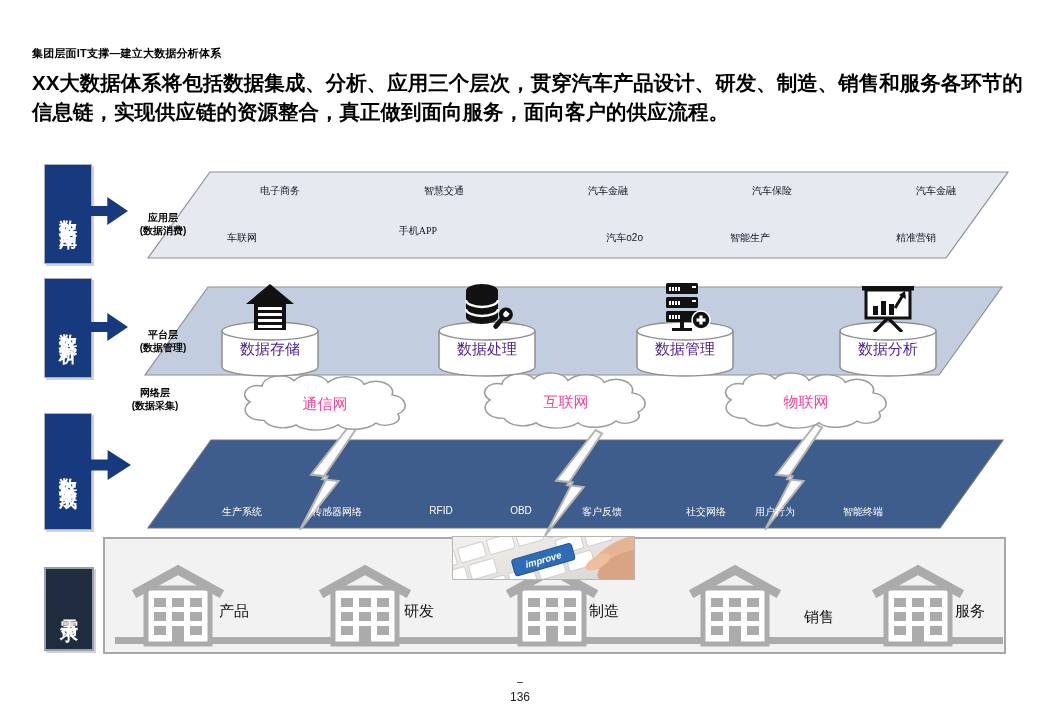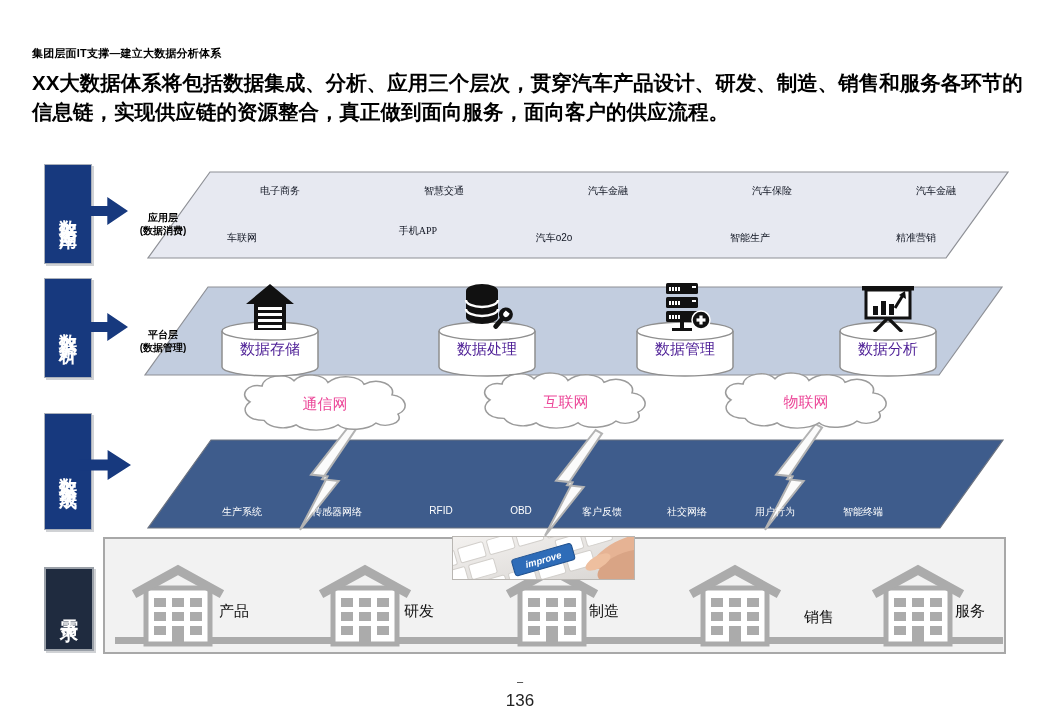--- a/index.html
+++ b/index.html
@@ -33,21 +33,21 @@
   .item-txt.white { color:#ffffff; }
   .cloud-txt { text-align:center; font-size:15px; color:#ec4899; white-space:nowrap; }
   .cyl-txt { text-align:center; font-size:15px; color:#4c1d95; white-space:nowrap; }
 
   .bottom-box { left:103px; top:537px; width:903px; height:117px;
     background:#F2F2F2; border:2px solid #A8A8A8; box-sizing:border-box; }
 
   .bld-label { text-align:center; font-size:15px; color:#111; white-space:nowrap; }
 
   .footer { left:0; top:674px; width:1040px; text-align:center; font-size:11px; color:#222; line-height:1.4; }
-  .footer .pg { font-size:17px; }
+  .footer .pg { font-size:12px; }
   svg { display:block; }
 </style>
 </head>
 <body>
 
 <div id="slide">
 
   <div class="abs kicker">集团层面IT支撑—建立大数据分析体系</div>
   <div class="abs title">XX大数据体系将包括数据集成、分析、应用三个层次，贯穿汽车产品设计、研发、制造、销售和服务各环节的信息链，实现供应链的资源整合，真正做到面向服务，面向客户的供应流程。</div>
 
@@ -114,30 +114,34 @@
   <div class="abs arrow" style="left:79px;top:450px;width:52px;height:30px;"></div>
 
   <div class="abs layer-label" style="left:98px;top:212px;width:130px;">
     <span>应用层</span>
     <span>(数据消费)</span>
   </div>
   <div class="abs layer-label" style="left:98px;top:329px;width:130px;">
     <span>平台层</span>
     <span>(数据管理)</span>
   </div>
+  <div class="abs layer-label" style="left:90px;top:387px;width:130px;">
+    <span>网络层</span>
+    <span>(数据采集)</span>
+  </div>
 
   <div class="abs item-txt" style="left:220px;top:184px;width:120px;">电子商务</div>
   <div class="abs item-txt" style="left:384px;top:184px;width:120px;">智慧交通</div>
   <div class="abs item-txt" style="left:548px;top:184px;width:120px;">汽车金融</div>
   <div class="abs item-txt" style="left:712px;top:184px;width:120px;">汽车保险</div>
   <div class="abs item-txt" style="left:876px;top:184px;width:120px;">汽车金融</div>
 
   <div class="abs item-txt" style="left:182px;top:231px;width:120px;">车联网</div>
   <div class="abs item-txt" style="left:358px;top:224px;width:120px;font-family:Liberation Serif, serif;">手机APP</div>
-  <div class="abs item-txt" style="left:494px;top:231px;width:120px;">汽车o2o</div>
+  <div class="abs item-txt" style="left:523px;top:231px;width:120px;text-align:right;">汽车o2o</div>
   <div class="abs item-txt" style="left:690px;top:231px;width:120px;">智能生产</div>
   <div class="abs item-txt" style="left:856px;top:231px;width:120px;">精准营销</div>
 
   <div class="abs" style="left:246px;top:284px;">
     <svg width="48" height="47" viewBox="0 0 48 47">
       <polygon points="24,0 48,20 40,20 40,46 8,46 8,20 0,20" fill="#111"></polygon>
       <rect x="12" y="23" width="24" height="3" fill="#fff"></rect>
         <rect x="12" y="29" width="24" height="3" fill="#fff"></rect>
       <rect x="12" y="35" width="24" height="3" fill="#fff"></rect>
         <rect x="12" y="41" width="24" height="3" fill="#fff"></rect>
@@ -208,21 +212,21 @@
 
   <div class="abs cloud-txt" style="left:265px;top:395px;width:120px;">通信网</div>
   <div class="abs cloud-txt" style="left:506px;top:393px;width:120px;">互联网</div>
   <div class="abs cloud-txt" style="left:746px;top:393px;width:120px;">物联网</div>
 
   <div class="abs item-txt white" style="left:187px;top:505px;width:110px;">生产系统</div>
   <div class="abs item-txt white" style="left:282px;top:505px;width:110px;">传感器网络</div>
   <div class="abs item-txt white" style="left:386px;top:505px;width:110px;">RFID</div>
   <div class="abs item-txt white" style="left:466px;top:505px;width:110px;">OBD</div>
   <div class="abs item-txt white" style="left:547px;top:505px;width:110px;">客户反馈</div>
-  <div class="abs item-txt white" style="left:632px;top:505px;width:110px;">社交网络</div>
+  <div class="abs item-txt white" style="left:651px;top:505px;width:110px;">社交网络</div>
   <div class="abs item-txt white" style="left:720px;top:505px;width:110px;">用户行为</div>
   <div class="abs item-txt white" style="left:808px;top:505px;width:110px;">智能终端</div>
 
   <div class="abs bottom-box"></div>
 
   <svg class="abs" style="left:0;top:0;" width="1040" height="720" viewBox="0 0 1040 720">
     <rect x="115" y="637" width="888" height="7" fill="#ABABAB"></rect>
     <use href="#building" transform="translate(138,568)"></use>
     <use href="#building" transform="translate(325,568)"></use>
     <use href="#building" transform="translate(512,568)"></use>

